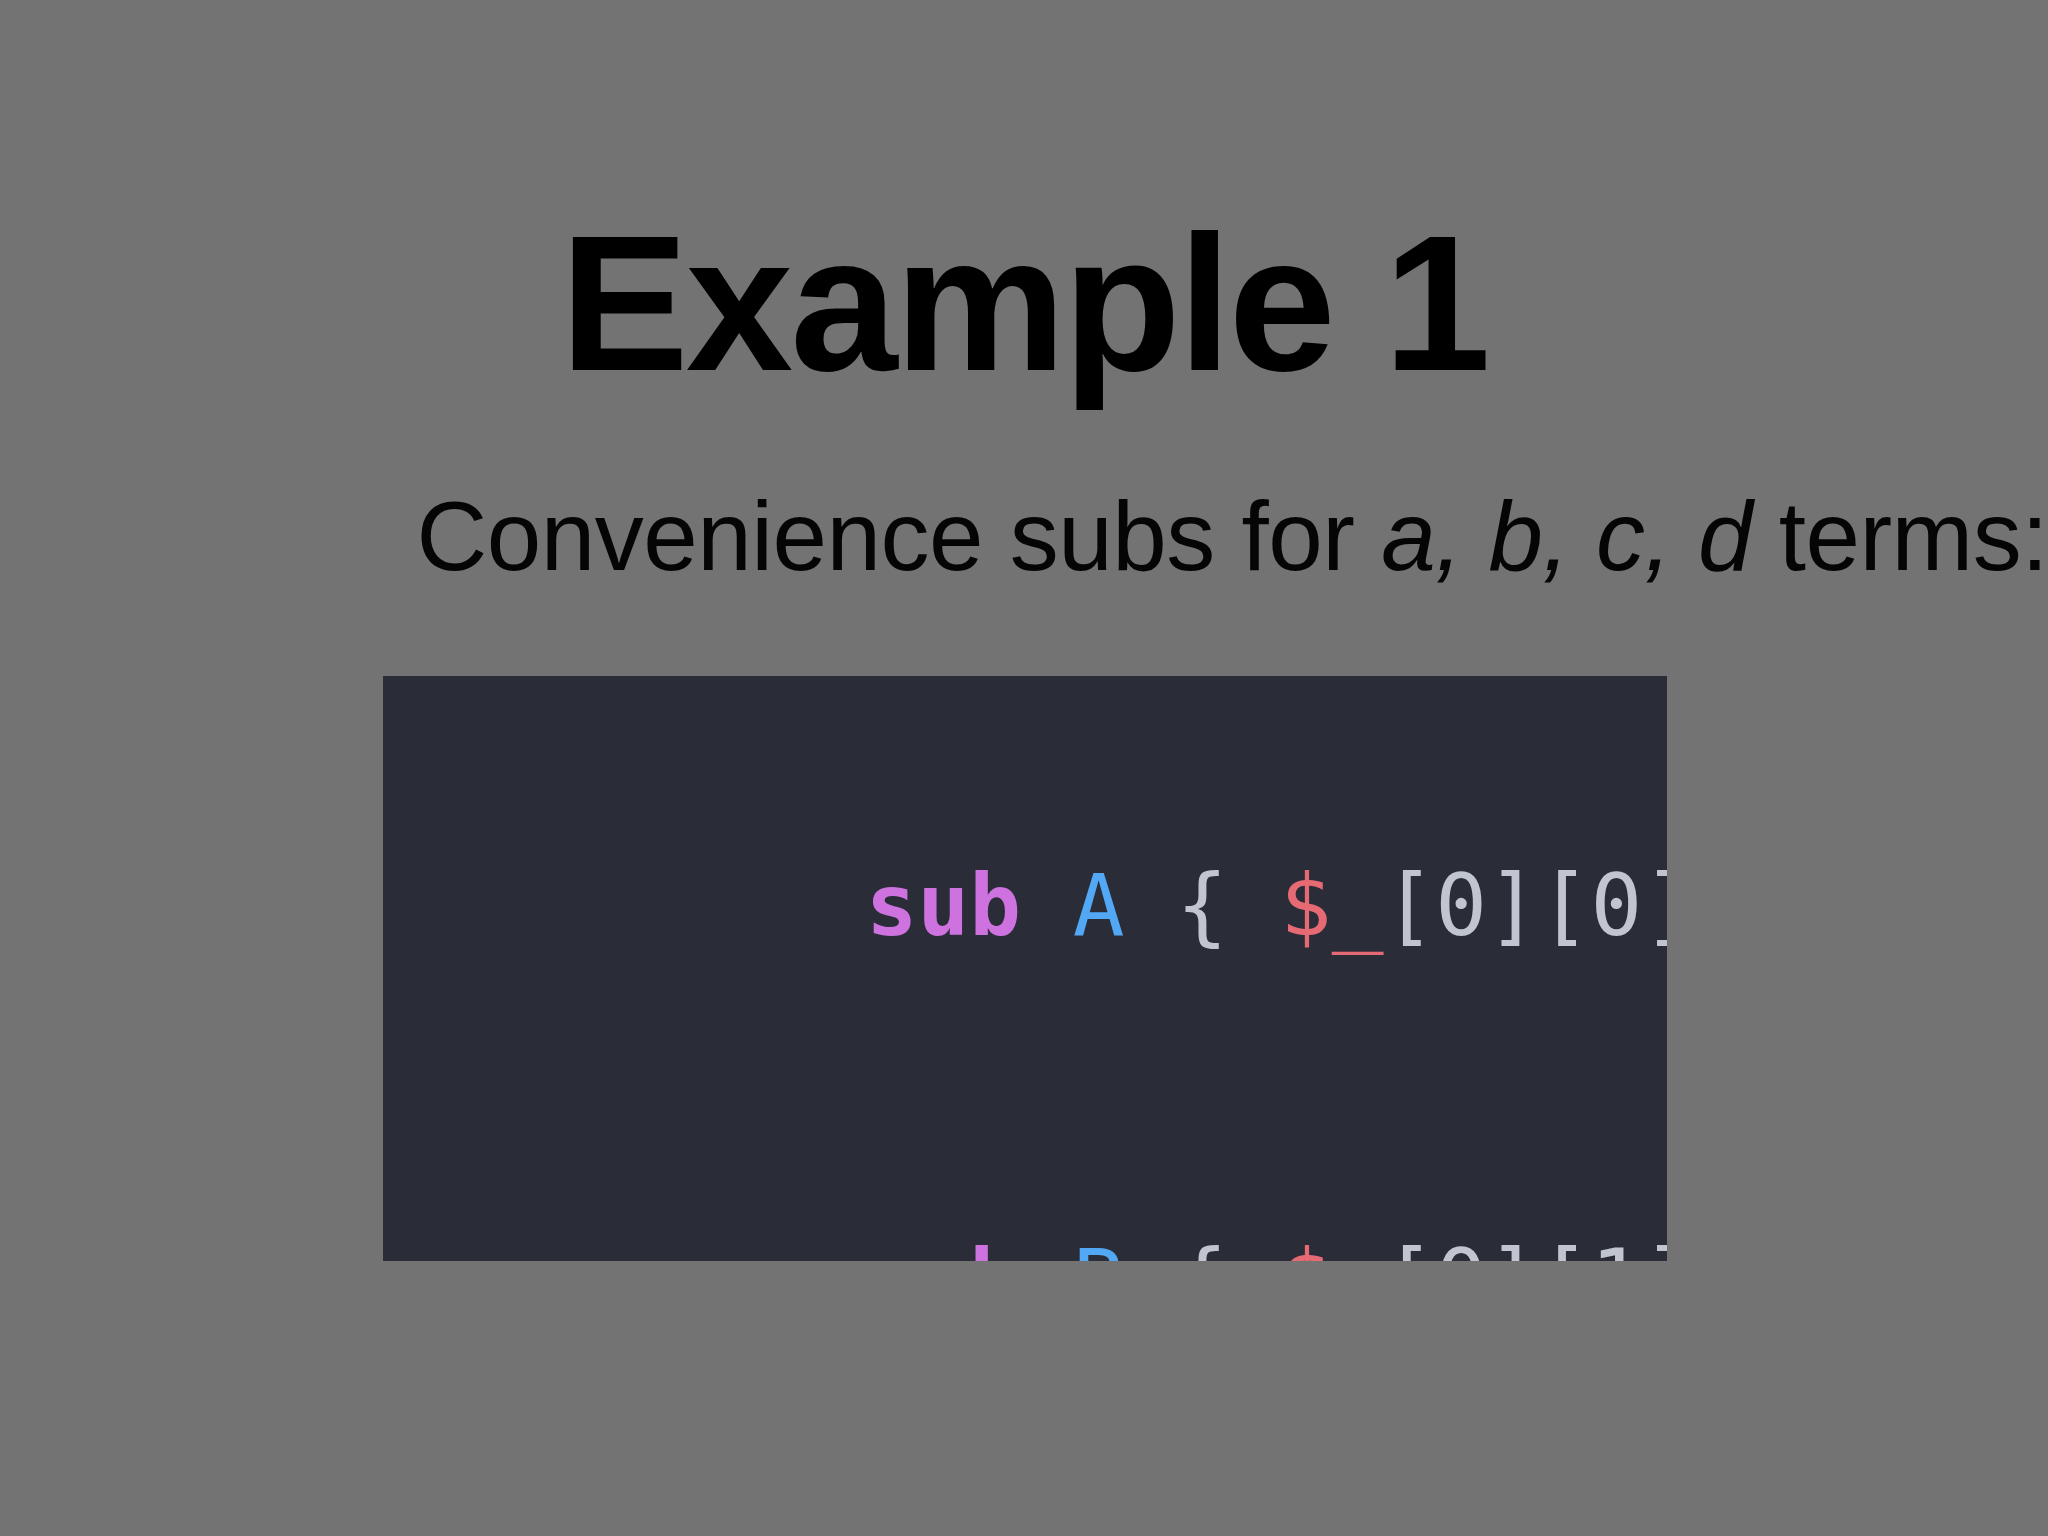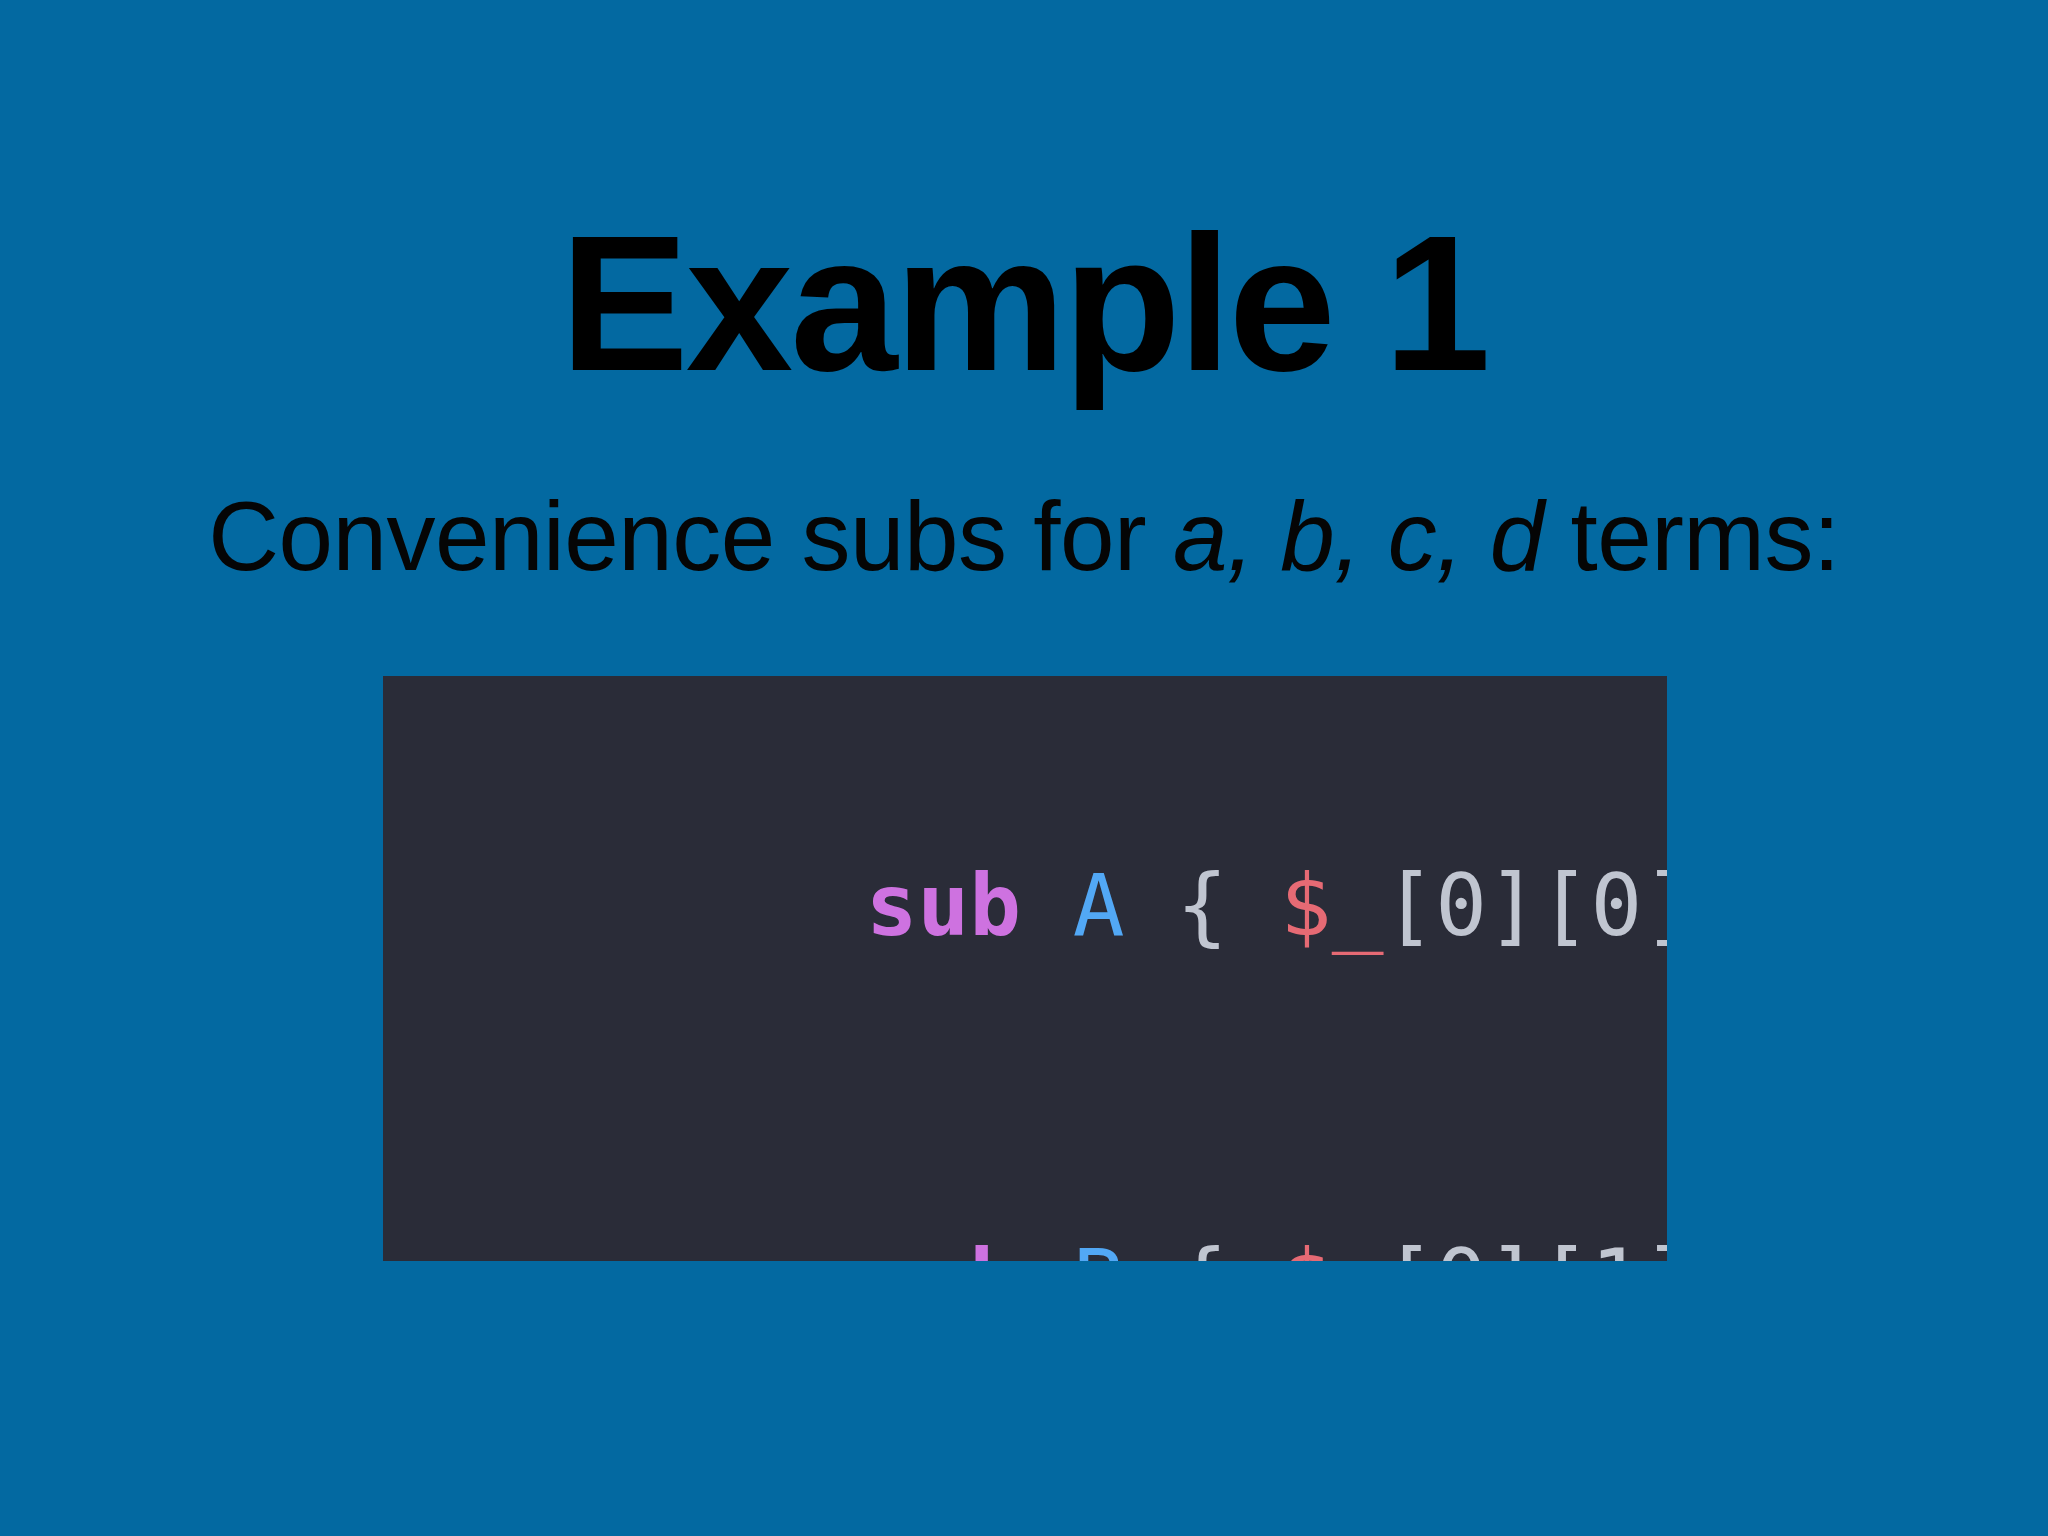--- a/index.html
+++ b/index.html
@@ -14,21 +14,21 @@
     font-family: "Liberation Sans", sans-serif;
     overflow: hidden;
     position: relative;
   }
 
   .slide {
     position: absolute;
     inset: 0;
     width: 2048px;
     height: 1536px;
-    background: #0369a1;
+    background: #737373;
   }
 
   
   .slide-title {
     position: absolute;
     top: 72px;
     left: 0;
     width: 2048px;
     text-align: center;
     font-family: "Liberation Sans", sans-serif;
@@ -39,21 +39,21 @@
     color: #000000;
     white-space: nowrap;
   }
 
   
   .slide-subtitle {
     position: absolute;
     top: 382px;
     left: 0;
     width: 2048px;
-    text-align: center;
+    text-align: right;
     font-family: "Liberation Sans", sans-serif;
     font-weight: 400;
     font-size: 98px;
     line-height: 1.15;
     letter-spacing: -0.5px;
     color: #050505;
     white-space: nowrap;
   }
   .slide-subtitle .term {
     font-style: italic;

